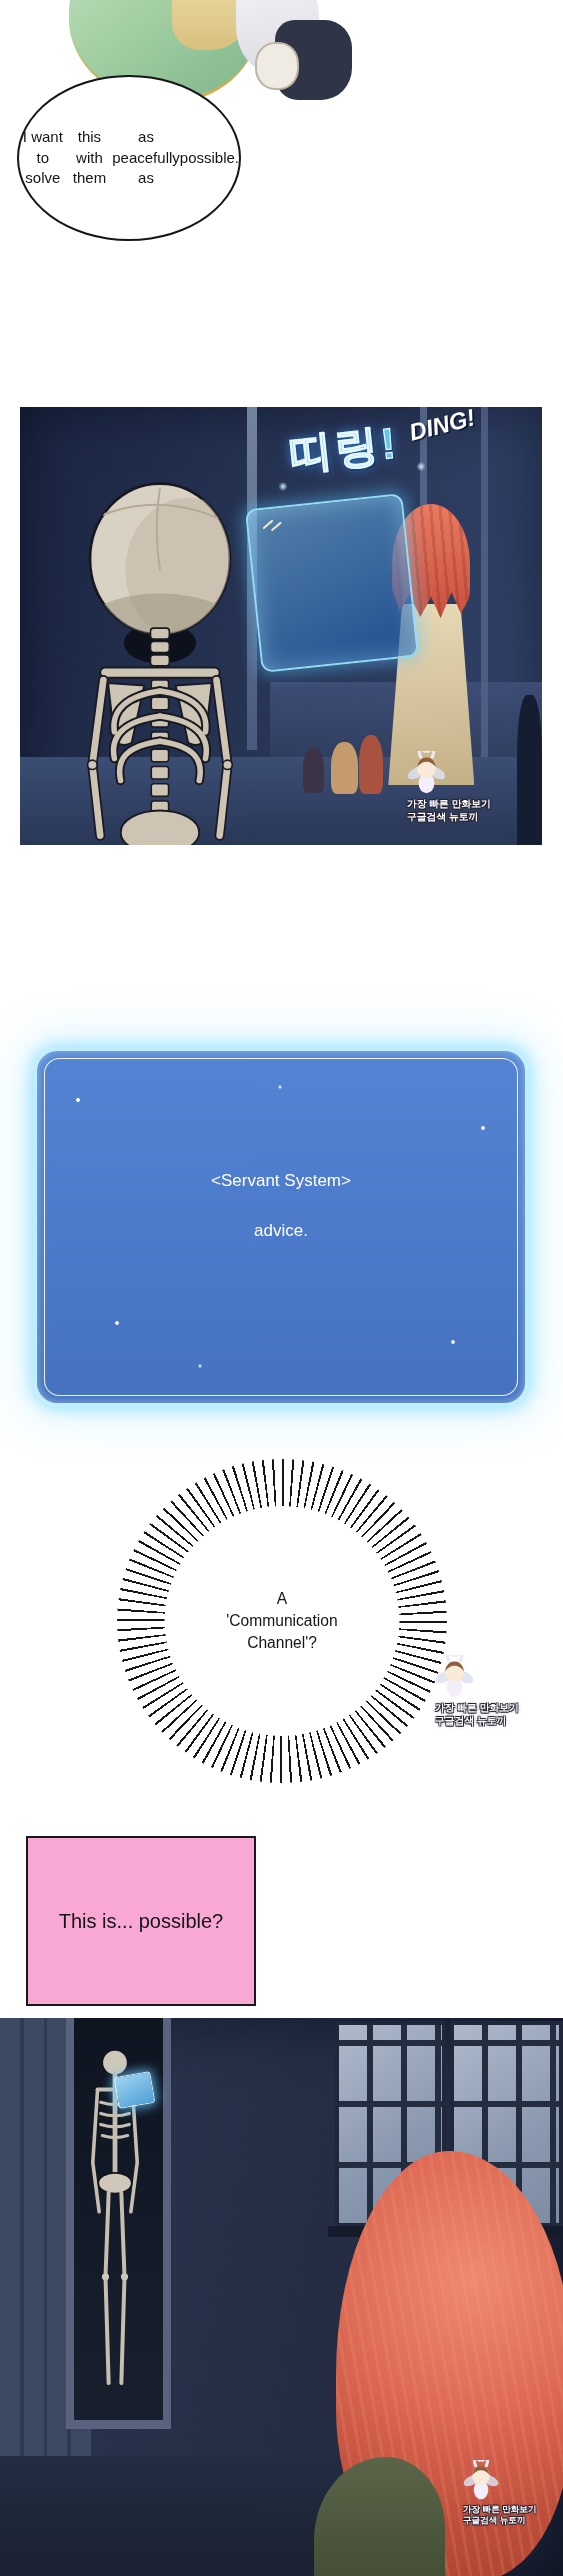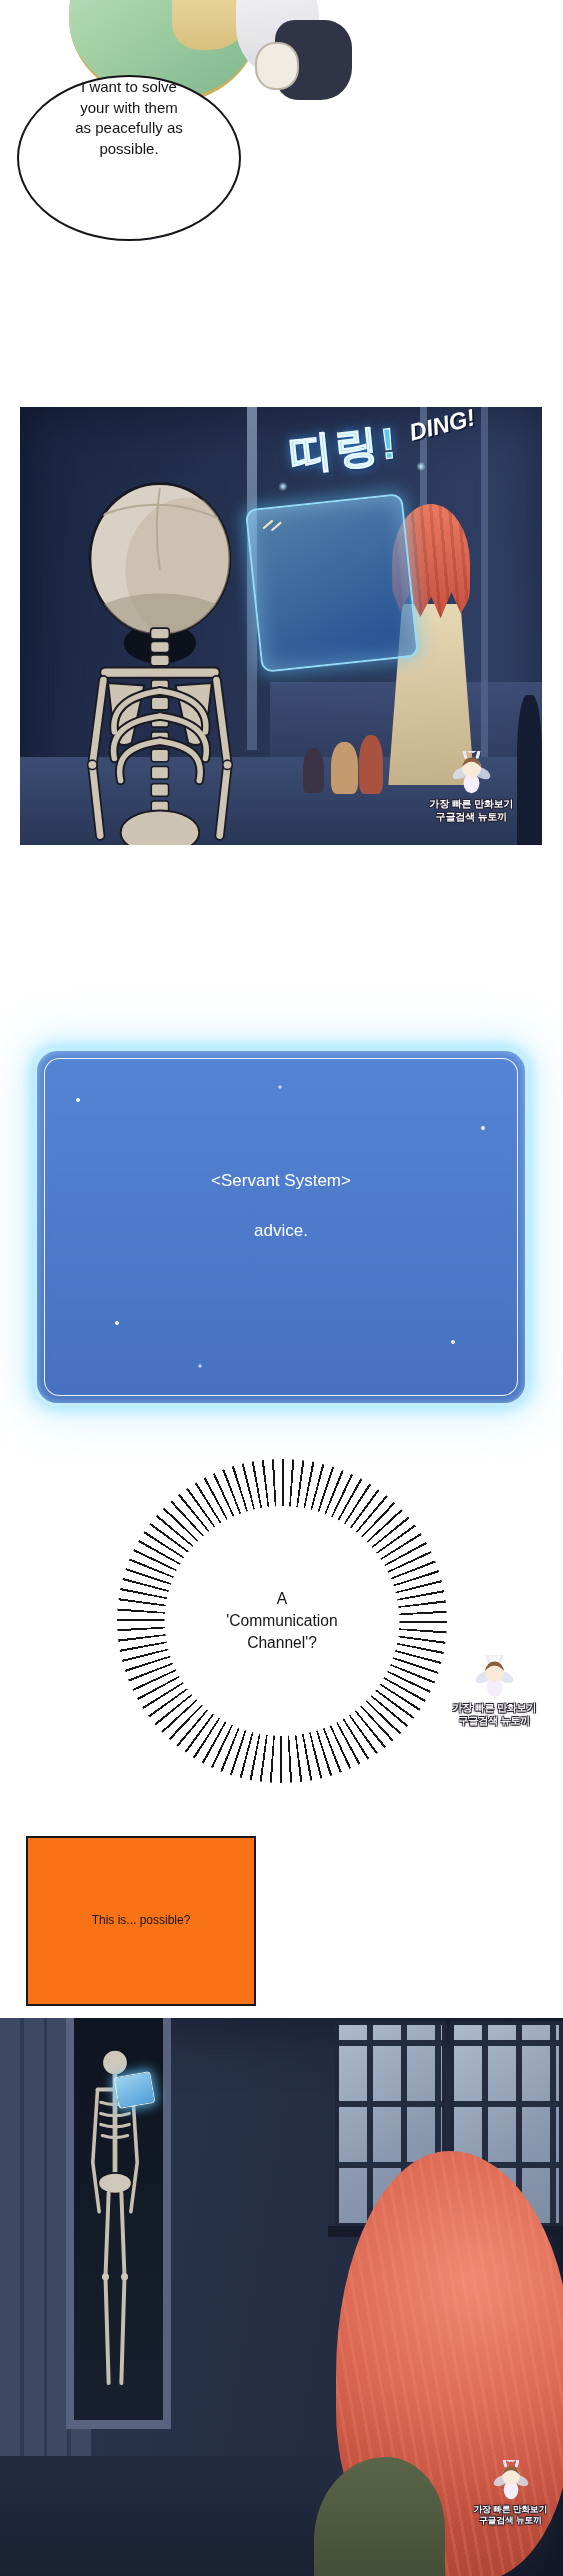--- a/index.html
+++ b/index.html
@@ -11,21 +11,21 @@
 
   
   .top-art{left:69px;top:0;width:289px;height:119px;z-index:1}
   .cape{left:0;top:-63px;width:189px;height:166px;background:linear-gradient(145deg,#c2e2bd 0%,#9ccb9f 55%,#7fb58c 100%);border-radius:46% 54% 48% 52%;border-bottom:4.7px solid #cfae58}
   .hair-blond{left:103px;top:-26.6px;width:80px;height:77px;background:linear-gradient(180deg,#eedda6,#d8c07e);border-radius:45% 55% 62% 40%}
   .skirt-white{left:167px;top:-30px;width:83px;height:103px;background:linear-gradient(170deg,#f6f6f8,#d9d9e0);border-radius:35% 45% 50% 45%}
   .dark-garb{left:206px;top:20.3px;width:77px;height:80px;background:#2f3447;border-radius:25% 35% 40% 30%}
   .pouch{left:186px;top:42px;width:44px;height:48px;background:#efeae2;border:2.3px solid #bdb5a4;border-radius:45%}
 
   
-  .bubble1{left:17px;top:75px;width:224px;height:166px;background:#fff;border:2.7px solid #15151b;border-radius:50%;display:flex;flex-direction:column;align-items:center;font-size:15px;font-weight:500;line-height:1.38;text-align:center;z-index:5}
+  .bubble1{left:17px;top:75px;width:224px;height:166px;background:#fff;border:2.7px solid #15151b;border-radius:50%;display:flex;flex-direction:row;justify-content:center;align-items:center;font-size:15px;font-weight:500;line-height:1.38;text-align:center;z-index:5}
 
   
   .panel-ding{left:20.3px;top:407px;width:522px;height:438px;background:linear-gradient(100deg,#1b2542 0%,#263353 45%,#324369 100%);overflow:hidden;box-shadow:inset 0 0 55px rgba(2,6,20,.5);z-index:1}
   .pd-counter{left:250px;top:275px;width:272px;height:78px;background:linear-gradient(180deg,#41507a,#303e60);opacity:.85}
   .pd-frame1{left:227px;top:0;width:10.2px;height:343px;background:linear-gradient(180deg,#72839f,#4a5a7e)}
   .pd-frame2{left:400px;top:0;width:7px;height:368px;background:#5b6b8f;opacity:.85}
   .pd-frame3{left:461px;top:0;width:6.3px;height:368px;background:#53638a;opacity:.8}
   .pd-floor{left:0;top:350px;width:522px;height:88px;background:linear-gradient(180deg,#3c4d74 0%,#293757 100%)}
   .sk1{left:58px;top:75px;width:167px;height:363px;z-index:2}
   .screen{left:233px;top:94px;width:158px;height:164px;transform:rotate(-6deg);background:linear-gradient(155deg,rgba(122,192,242,.55),rgba(28,88,168,.68));border:2.3px solid #93dcf8;border-radius:11px;box-shadow:0 0 15.6px 3.9px rgba(90,200,255,.45), inset 0 0 22px rgba(170,235,255,.4);z-index:3}
@@ -38,21 +38,21 @@
   .red-figure{left:368px;top:97px;width:86px;height:282px;z-index:2}
   .rf-hair{left:3.9px;top:0;width:78px;height:119px;background:repeating-linear-gradient(85deg,rgba(90,20,10,.18) 0 3.1px,rgba(0,0,0,0) 3.1px 9.4px),linear-gradient(180deg,#ea7a60,#c74f3e);border-radius:50% 50% 30% 30%;clip-path:polygon(0 0,100% 0,100% 78%,88% 92%,76% 74%,62% 96%,50% 78%,36% 95%,22% 76%,10% 90%,0 72%);z-index:2}
   .rf-body{left:0;top:100px;width:86px;height:181px;background:linear-gradient(175deg,#e8d9b6,#c4b088);clip-path:polygon(16% 0,84% 0,100% 100%,0 100%);z-index:1}
   .df{border-radius:45% 45% 20% 20%;z-index:1}
   .df1{left:311px;top:335px;width:26.6px;height:52px;background:#c49a6e}
   .df2{left:339px;top:328px;width:23.5px;height:59px;background:#a8523f}
   .df3{left:283px;top:341px;width:20.3px;height:45px;background:#3c3347}
   .dfR{left:497px;top:288px;width:25px;height:150px;background:#151d32;border-radius:40% 40% 0 0}
 
   
-  .watermark{width:129px;text-align:center;z-index:8}
+  .watermark{width:129px;z-index:8}
   .wm-text{font-size:9.8px;font-weight:700;color:#fff;line-height:1.3;text-shadow:0 0 3.1px #3a2a55,0.8px 0.8px 0 #222,-0.8px 0.8px 0 #222,0.8px -0.8px 0 #222,-0.8px -0.8px 0 #222}
   .wm1{left:407px;top:751px}
   .wm2{left:435px;top:1655px;width:119px}
   .wm3{left:463px;top:2460px;width:95px}
   .wm3 .wm-text{font-size:8.6px}
 
   
   .sys{left:34px;top:1048px;width:494px;height:358px;border-radius:23.5px;border:3.9px solid #c2edfb;background:linear-gradient(180deg,#5584d4,#4571c0);box-shadow:0 0 14px 3.9px rgba(110,215,255,.55),0 0 43px 14px rgba(110,215,255,.22),inset 0 0 11px rgba(200,240,255,.5);z-index:4}
   .sys-inner{position:absolute;inset:7px;border:1.6px solid rgba(255,255,255,.9);border-radius:15.6px;display:flex;flex-direction:column;justify-content:center;align-items:center;text-align:center;color:#ffffff;font-size:17px;font-weight:500;line-height:1.5;
     background-image:
@@ -63,21 +63,21 @@
       radial-gradient(circle at 235px 28px, rgba(255,255,255,.7) 0 1.2px, rgba(0,0,0,0) 2px),
       radial-gradient(circle at 155px 307px, rgba(255,255,255,.7) 0 1.2px, rgba(0,0,0,0) 2px)}
   .sys-title{margin-bottom:25px}
   .sys-b2{margin-bottom:43px}
 
   
   .burst{left:117px;top:1459px;width:330px;height:324px;border-radius:50%;background:repeating-conic-gradient(#15151a 0deg 0.75deg, rgba(0,0,0,0) 0.75deg 3.6deg);z-index:3}
   .burst-core{position:absolute;left:50%;top:50%;transform:translate(-50%,-50%);width:235px;height:230px;background:#fff;border-radius:50%;display:flex;flex-direction:column;justify-content:center;align-items:center;font-size:15.6px;font-weight:500;line-height:1.42;text-align:center}
 
   
-  .nbox{background:#f97316;border:2.3px solid #18181c;display:flex;flex-direction:column;justify-content:center;align-items:center;font-size:12px;font-weight:500;line-height:1.42;z-index:6}
+  .nbox{background:#f9a8d4;border:2.3px solid #18181c;display:flex;flex-direction:column;justify-content:center;align-items:center;font-size:20px;font-weight:500;line-height:1.42;z-index:6}
   .box1{left:26px;top:1836px;width:230px;height:170px}
   .box2{left:213px;top:2371px;width:272px;height:189px}
 
   
   .panel-room{left:0;top:2018px;width:563px;height:558px;background:linear-gradient(100deg,#2b3650 0%,#232c42 60%,#1b2234 100%);overflow:hidden;box-shadow:inset 0 0 63px rgba(2,6,18,.55);z-index:1}
   .pr-planks{left:0;top:0;width:91px;height:558px;background:repeating-linear-gradient(90deg,#3d4862 0 20.3px,#2f3950 20.3px 23.5px)}
   .pr-floor{left:0;top:438px;width:336px;height:120px;background:linear-gradient(180deg,#232c42,#1a2132)}
   .pr-doorframe{left:66px;top:0;width:105px;height:411px;background:#59627e;padding:0 7.8px 9.4px 7.8px}
   .pr-dooropen{width:100%;height:100%;background:linear-gradient(180deg,#0e1420,#18202f)}
   .sk2{left:86px;top:23.5px;width:58px;height:349px;z-index:2}
@@ -103,21 +103,21 @@
   <div class="abs top-art">
     <div class="abs cape"></div>
     <div class="abs hair-blond"></div>
     <div class="abs skirt-white"></div>
     <div class="abs dark-garb"></div>
     <div class="abs pouch"></div>
   </div>
 
   <div class="abs bubble1">
     <div>I want to solve</div>
-    <div>your with them</div>
+    <div>this with them</div>
     <div>as peacefully as</div>
     <div>possible.</div>
   </div>
 
   <div class="abs panel-ding">
     <div class="abs pd-counter"></div>
     <div class="abs pd-frame1"></div>
     <div class="abs pd-frame2"></div>
     <div class="abs pd-frame3"></div>
     <div class="abs pd-floor"></div>

